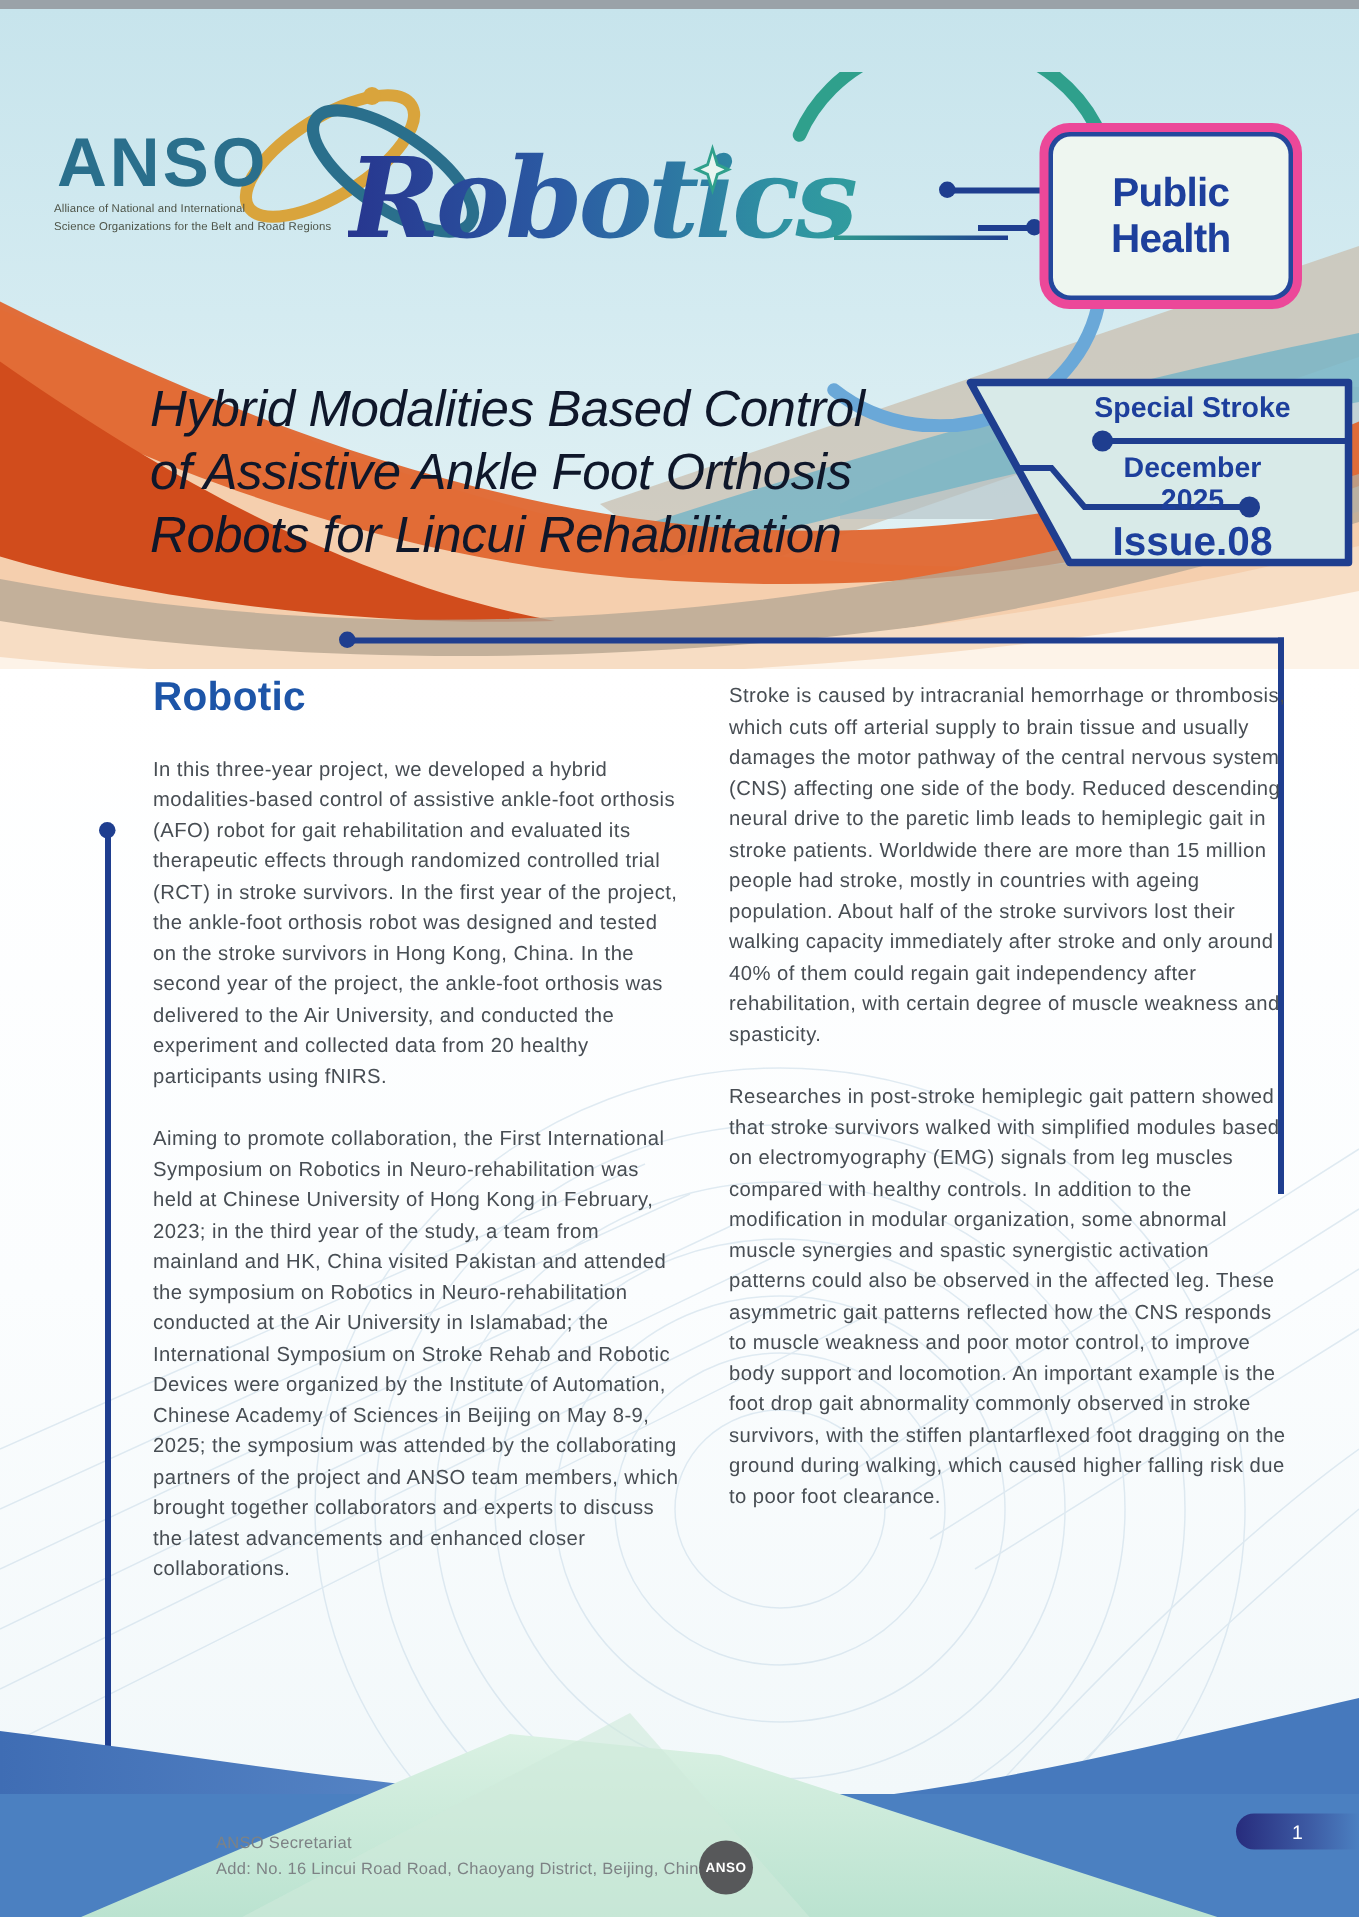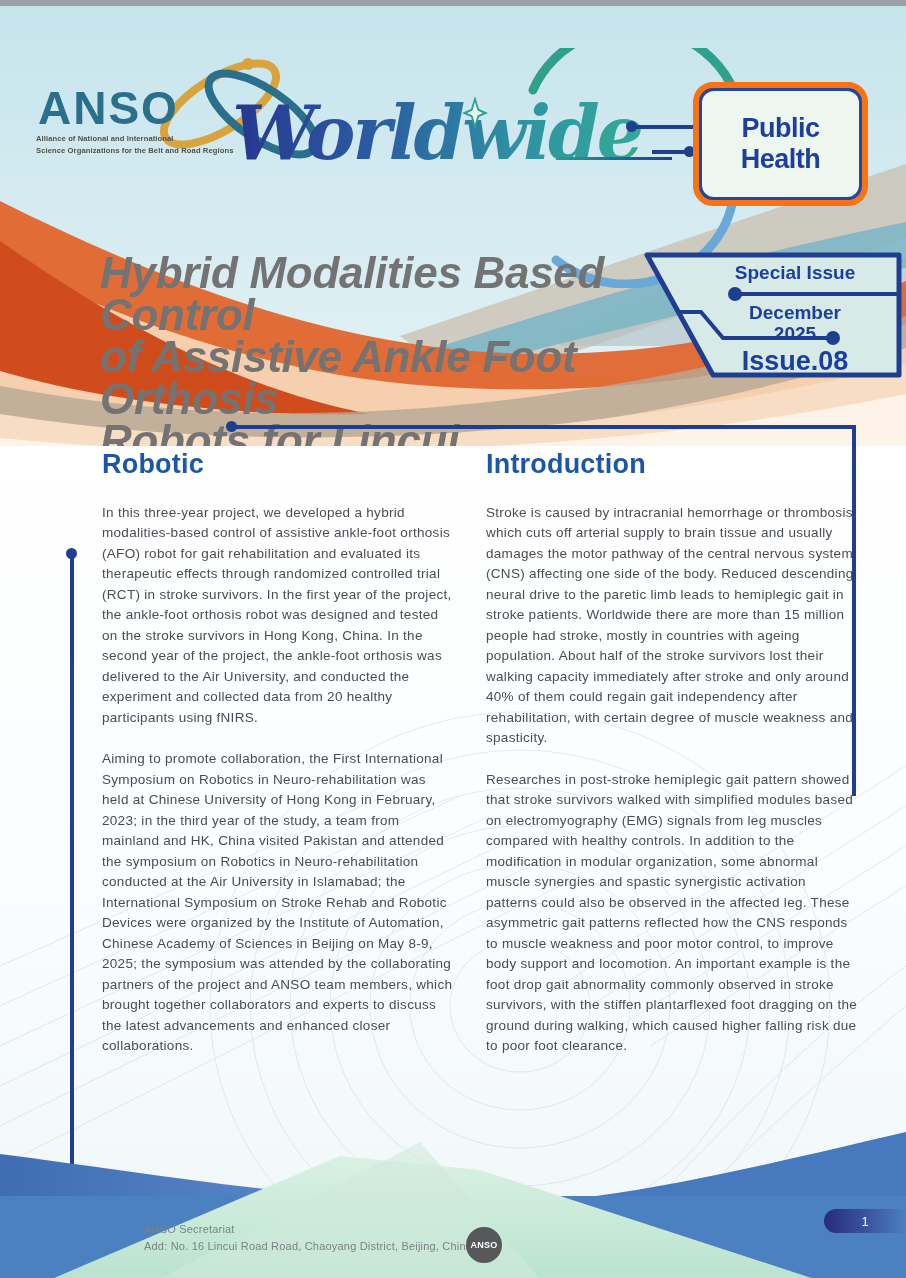--- a/index.html
+++ b/index.html
@@ -7,48 +7,48 @@
         background:#ffffff;font-family:"Liberation Sans",sans-serif;}
 
   
   .sky{position:absolute;left:0;top:0;width:906px;height:450px;
        background:linear-gradient(180deg,#c7e4ec 0%,#d4ebf1 45%,#e8f4f5 100%);}
   .waves{position:absolute;left:0;top:140px;width:906px;height:310px;}
 
   
   .anso-logo{position:absolute;left:30px;top:46px;width:340px;height:120px;}
   .anso-tagline{position:absolute;left:36px;top:127px;width:260px;
-       font-size:7.6px;font-weight:bold;line-height:1.6;color:#4d5347;letter-spacing:.1px;}
+       font-size:7.6px;font-weight:normal;line-height:1.6;color:#4d5347;letter-spacing:.1px;}
 
   
   .ring{position:absolute;left:478px;top:42px;width:270px;height:240px;}
   .masthead{position:absolute;left:232px;top:84px;width:470px;height:120px;
        font-family:"DejaVu Serif",serif;font-style:italic;font-weight:bold;
        font-size:74px;letter-spacing:-3px;white-space:nowrap;
        background:linear-gradient(90deg,#27368f 0%,#2b5ba3 30%,#2f93a2 62%,#36b593 100%);
        -webkit-background-clip:text;background-clip:text;
        -webkit-text-fill-color:transparent;color:#2b5ba3;}
   .mast-tail{position:absolute;left:556px;top:151px;width:116px;height:3px;
        background:linear-gradient(90deg,#2f9a8e,#1f3e8f);}
   .sparkle{position:absolute;left:462px;top:90px;width:26px;height:34px;}
 
   
   .ph-badge{position:absolute;left:693px;top:76px;width:163px;height:112px;
-       border:6px solid #f97316;border-radius:20px;background:#24479c;}
+       border:6px solid #ec4899;border-radius:20px;background:#24479c;}
   .ph-inner{position:absolute;left:3px;top:3px;right:3px;bottom:3px;border-radius:12px;
        background:#eef6f0;display:flex;align-items:center;justify-content:center;}
   .ph-text{width:110px;text-align:center;font-weight:bold;font-size:27px;line-height:1.15;
        color:#1d3f9c;letter-spacing:-.5px;}
   .conn{position:absolute;background:#1f3e8f;}
   .dot{position:absolute;width:11px;height:11px;border-radius:50%;background:#1f3e8f;}
 
   
   .title{position:absolute;left:100px;top:246px;width:560px;
-       font-style:italic;font-weight:bold;font-size:44px;line-height:42px;
-       color:#737373;letter-spacing:-.3px;}
+       font-style:italic;font-weight:normal;font-size:34px;line-height:42px;
+       color:#0f172a;letter-spacing:-.3px;}
   .title span{display:block;}
 
   
   .issue-svg{position:absolute;left:643px;top:244px;width:262px;height:130px;}
   .issue-text{position:absolute;left:700px;width:190px;text-align:center;
        color:#1d3f9c;font-weight:bold;}
   .it-special{top:256px;font-size:19px;}
   .it-month{top:296px;font-size:19px;}
   .it-year{top:317px;font-size:19px;}
   .it-issue{top:340px;font-size:27px;}
@@ -111,21 +111,21 @@
   </svg>
   <div class="anso-tagline">
     <div>Alliance of National and International</div>
     <div>Science Organizations for the Belt and Road Regions</div>
   </div>
 
   <svg class="ring" viewBox="0 0 270 240">
     <path d="M55,42 A108,100 0 0 1 258,110" fill="none" stroke="#2fa08c" stroke-width="9" stroke-linecap="round"></path>
     <path d="M256,142 A108,100 0 0 1 78,212" fill="none" stroke="#6aa8d8" stroke-width="9" stroke-linecap="round"></path>
   </svg>
-  <div class="masthead">Worldwide</div>
+  <div class="masthead">Robotics</div>
   <div class="mast-tail"></div>
   <svg class="sparkle" viewBox="0 0 26 34">
     <path d="M13,0 L17,13 L26,17 L17,21 L13,34 L9,21 L0,17 L9,13 Z" fill="#2fa08c"></path>
     <path d="M13,6 L15.5,14.5 L21,17 L15.5,19.5 L13,28 L10.5,19.5 L5,17 L10.5,14.5 Z" fill="#e8f6f1"></path>
   </svg>
 
   <div class="conn" style="left:632px;top:119px;width:66px;height:4px;"></div>
   <div class="dot" style="left:626px;top:115px;"></div>
   <div class="conn" style="left:652px;top:144px;width:40px;height:4px;"></div>
   <div class="dot" style="left:684px;top:140px;"></div>
@@ -142,21 +142,21 @@
     <span>Robots for Lincui Rehabilitation</span>
   </div>
 
   <svg class="issue-svg" viewBox="0 0 262 130">
     <polygon points="4,5 256,5 256,125 70,125" fill="#d8eae8" stroke="#1f3e8f" stroke-width="5" stroke-linejoin="round"></polygon>
     <line x1="92" y1="44" x2="256" y2="44" stroke="#1f3e8f" stroke-width="4"></line>
     <circle cx="92" cy="44" r="7" fill="#1f3e8f"></circle>
     <polyline points="35,62 58,62 80,88 190,88" fill="none" stroke="#1f3e8f" stroke-width="4"></polyline>
     <circle cx="190" cy="88" r="7" fill="#1f3e8f"></circle>
   </svg>
-  <div class="issue-text it-special">Special Issue</div>
+  <div class="issue-text it-special">Special Stroke</div>
   <div class="issue-text it-month">December</div>
   <div class="issue-text it-year">2025</div>
   <div class="issue-text it-issue">Issue.08</div>
 
   <div class="content-bg"></div>
   <svg class="deco-art" viewBox="0 0 906 750">
     <g fill="none" stroke="#c9dbe8" stroke-width="1">
       <ellipse cx="520" cy="560" rx="70" ry="66"></ellipse>
       <ellipse cx="520" cy="560" rx="110" ry="104"></ellipse>
       <ellipse cx="520" cy="560" rx="150" ry="142"></ellipse>
@@ -176,21 +176,20 @@
   <div class="conn line-left"></div>
   <div class="dot dot-left"></div>
 
   <div class="col col-left">
     <h2>Robotic</h2>
     <p>In this three-year project, we developed a hybrid modalities-based control of assistive ankle-foot orthosis (AFO) robot for gait rehabilitation and evaluated its therapeutic effects through randomized controlled trial (RCT) in stroke survivors. In the first year of the project, the ankle-foot orthosis robot was designed and tested on the stroke survivors in Hong Kong, China. In the second year of the project, the ankle-foot orthosis was delivered to the Air University, and conducted the experiment and collected data from 20 healthy participants using fNIRS.</p>
     <p>Aiming to promote collaboration, the First International Symposium on Robotics in Neuro-rehabilitation was held at Chinese University of Hong Kong in February, 2023; in the third year of the study, a team from mainland and HK, China visited Pakistan and attended the symposium on Robotics in Neuro-rehabilitation conducted at the Air University in Islamabad; the International Symposium on Stroke Rehab and Robotic Devices were organized by the Institute of Automation, Chinese Academy of Sciences in Beijing on May 8-9, 2025; the symposium was attended by the collaborating partners of the project and ANSO team members, which brought together collaborators and experts to discuss the latest advancements and enhanced closer collaborations.</p>
   </div>
 
   <div class="col col-right">
-    <h2>Introduction</h2>
     <p>Stroke is caused by intracranial hemorrhage or thrombosis, which cuts off arterial supply to brain tissue and usually damages the motor pathway of the central nervous system (CNS) affecting one side of the body. Reduced descending neural drive to the paretic limb leads to hemiplegic gait in stroke patients. Worldwide there are more than 15 million people had stroke, mostly in countries with ageing population. About half of the stroke survivors lost their walking capacity immediately after stroke and only around 40% of them could regain gait independency after rehabilitation, with certain degree of muscle weakness and spasticity.</p>
     <p>Researches in post-stroke hemiplegic gait pattern showed that stroke survivors walked with simplified modules based on electromyography (EMG) signals from leg muscles compared with healthy controls. In addition to the modification in modular organization, some abnormal muscle synergies and spastic synergistic activation patterns could also be observed in the affected leg. These asymmetric gait patterns reflected how the CNS responds to muscle weakness and poor motor control, to improve body support and locomotion. An important example is the foot drop gait abnormality commonly observed in stroke survivors, with the stiffen plantarflexed foot dragging on the ground during walking, which caused higher falling risk due to poor foot clearance.</p>
   </div>
 
   <svg class="prefooter" viewBox="0 0 906 158">
     <defs>
       <linearGradient id="mintg" x1="0" y1="0" x2="0" y2="1">
         <stop offset="0" stop-color="#daf1e3"></stop>
         <stop offset="1" stop-color="#b9e2cf"></stop>
       </linearGradient>

